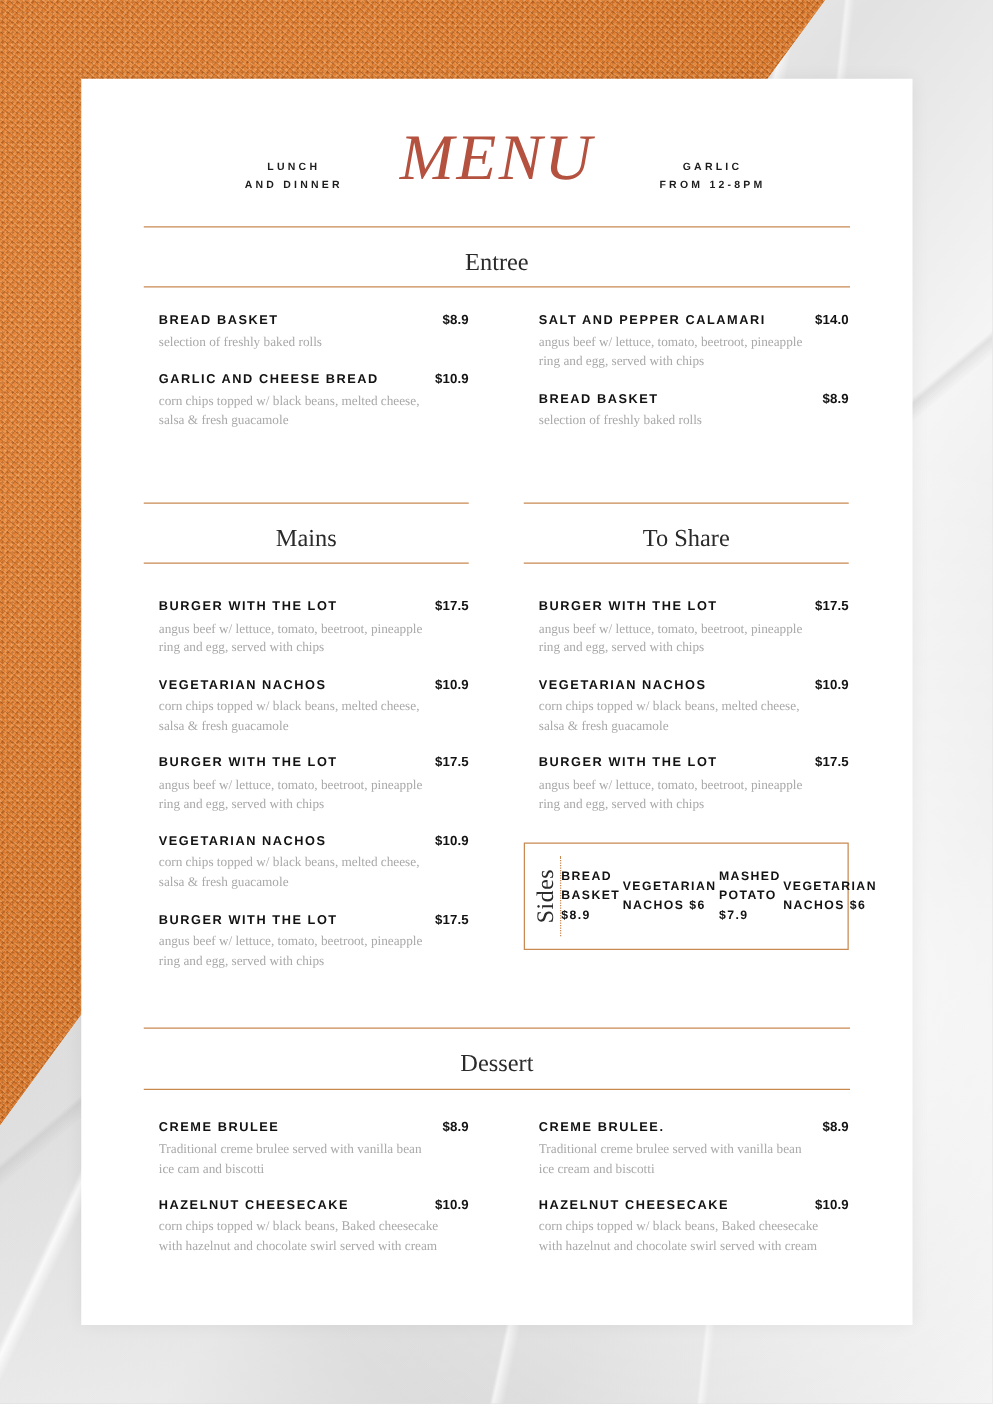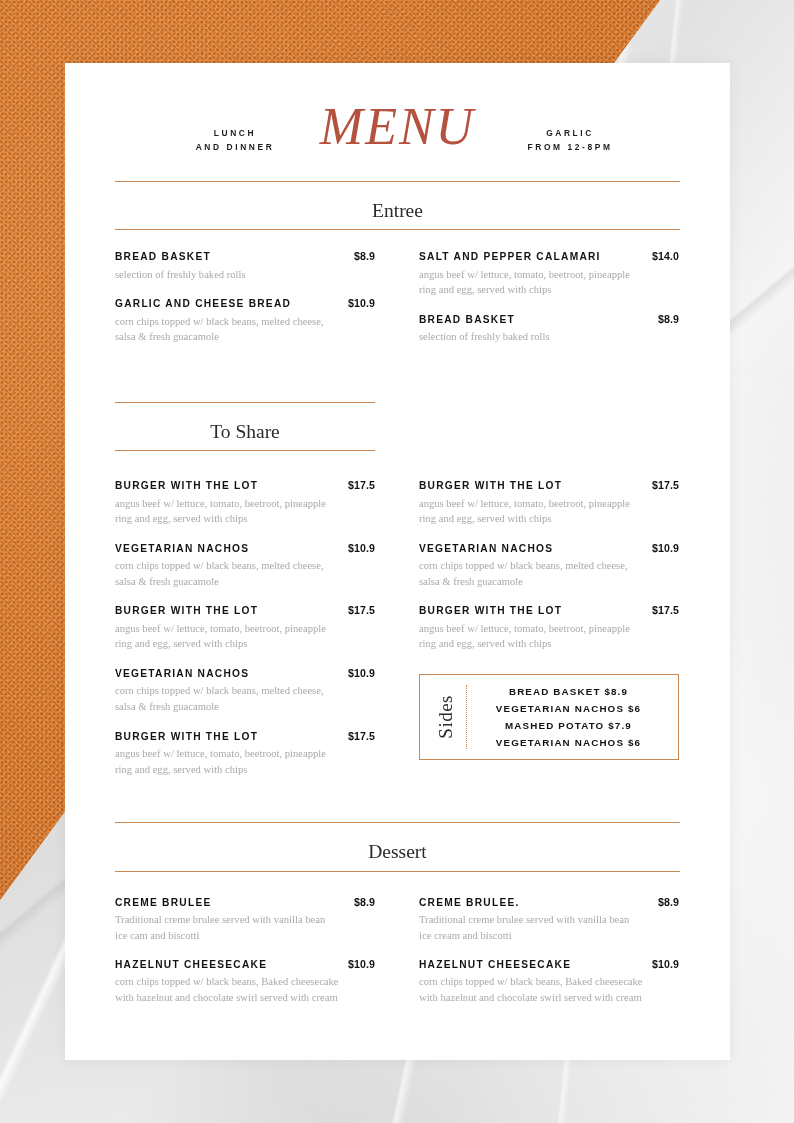--- a/index.html
+++ b/index.html
@@ -130,21 +130,21 @@
   }
 
   
   .cols {
     display: flex;
     gap: 44px;
   }
   .col { width: 260px; }
 
   
-  .item { margin-bottom: 15px; }
+  .item { margin-bottom: 15px; margin-left: 12px; }
   .item-row {
     display: flex;
     justify-content: space-between;
     align-items: baseline;
     gap: 8px;
   }
   .item-name {
     font-size: 10.2px;
     font-weight: bold;
     letter-spacing: 1.25px;
@@ -189,21 +189,21 @@
     writing-mode: vertical-rl;
     transform: rotate(180deg);
     font-family: "Liberation Serif", serif;
     font-size: 19px;
     color: #2b2b2b;
     letter-spacing: 0.5px;
   }
   .sides-list {
     flex: 1;
     display: flex;
-    flex-direction: column;
+    flex-direction: row;
     justify-content: center;
     align-items: center;
     gap: 2px;
   }
   .sides-item {
     font-size: 9.8px;
     font-weight: bold;
     letter-spacing: 1.15px;
     color: #121212;
     text-transform: uppercase;
@@ -273,20 +273,23 @@
           </div>
           <div class="item-desc">selection of freshly baked rolls</div>
         </div>
       </div>
     </div>
 
     <div class="sp-after-ent"></div>
 
     <div class="cols">
       <div class="col">
+        <div class="section-head">Mains</div>
+      </div>
+      <div class="col">
         <div class="section-head">To Share</div>
       </div>
     </div>
 
     <div class="sp-mains"></div>
 
     <div class="cols">
       <div class="col">
         <div class="item">
           <div class="item-row">

